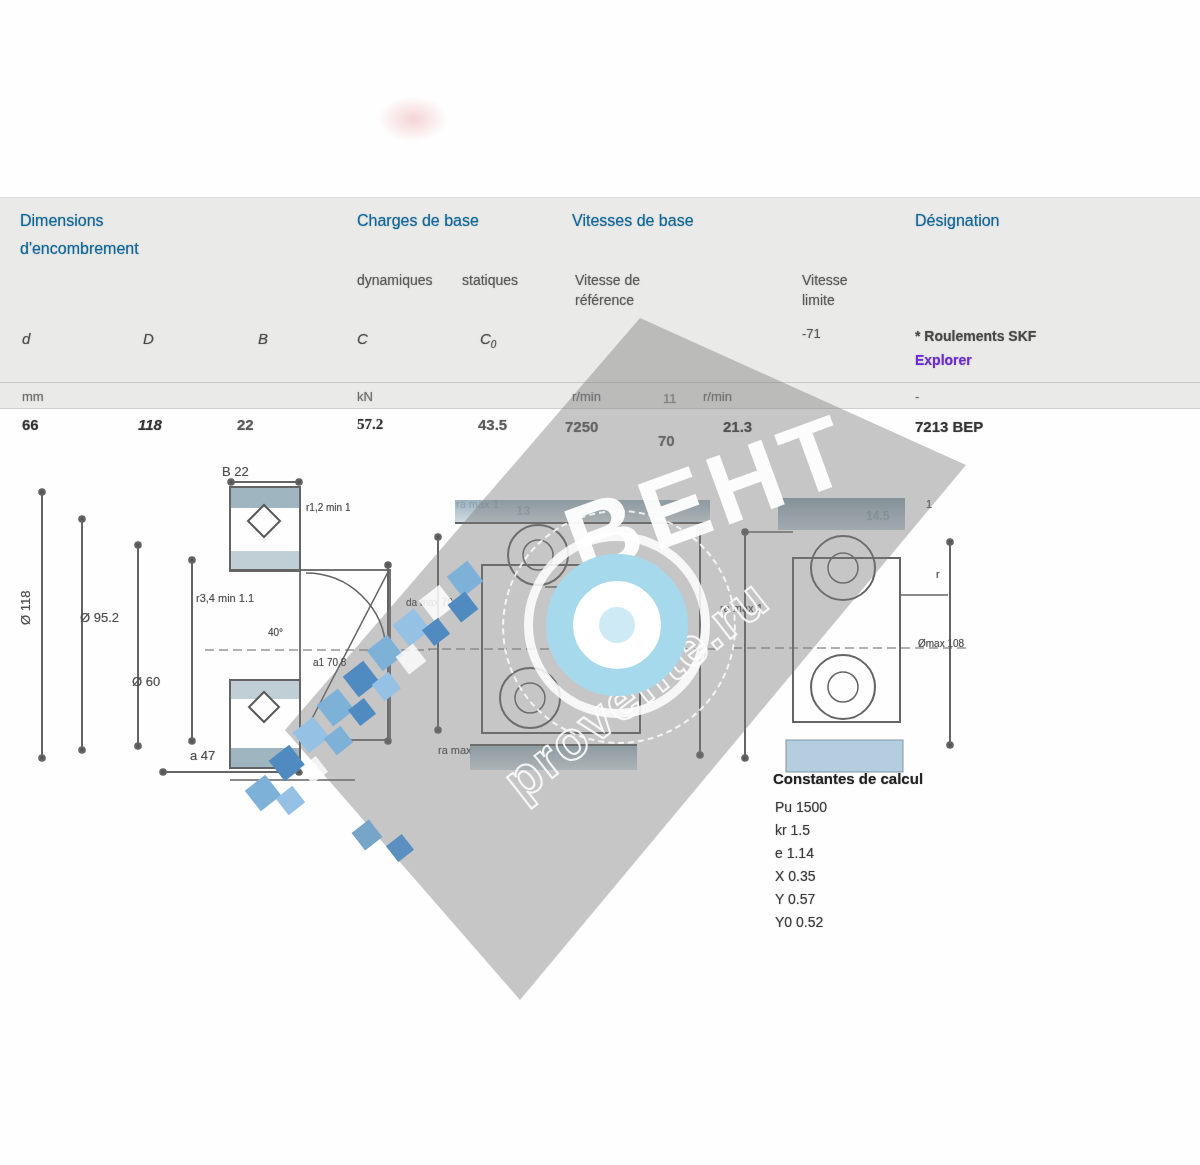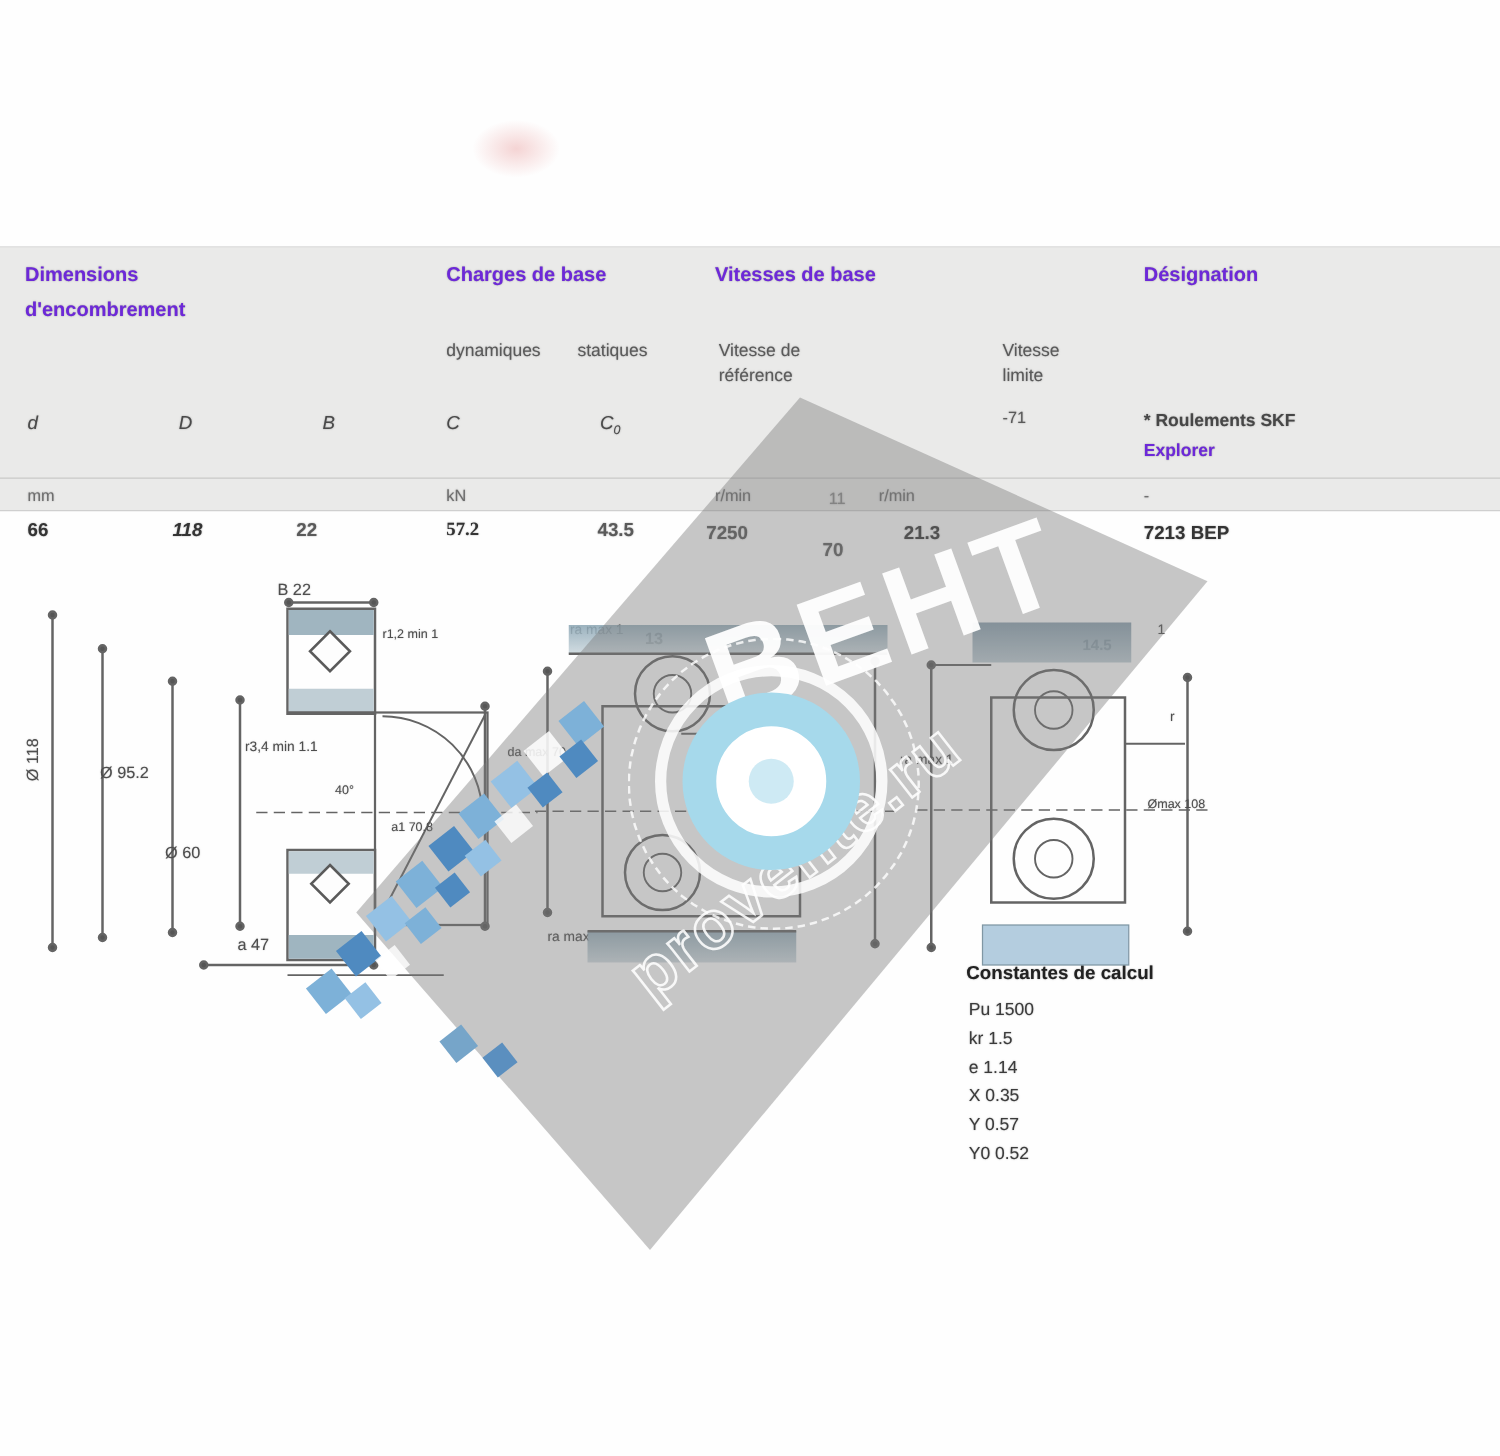--- a/index.html
+++ b/index.html
@@ -1,19 +1,19 @@
 <!DOCTYPE html>
 <html><head>
 <meta charset="utf-8">
 <style>
   html,body{margin:0;padding:0;background:#fff;}
   #page{position:relative;width:1200px;height:1165px;background:#fefefe;overflow:hidden;
         font-family:"Liberation Sans",sans-serif;}
   .t{position:absolute;white-space:nowrap;color:#4c4c4c;text-shadow:0 0 1.3px rgba(90,90,90,.6);}
-  .grp{font-size:16px;font-weight:700;color:#6d28d9;}
+  .grp{font-size:16px;font-weight:400;color:#0369a1;}
   .sub{font-size:14px;color:#5a5a5a;}
   .sym{font-size:15px;font-style:italic;color:#4a4a4a;}
   .unit{font-size:13px;color:#6e6e6e;}
   .val{font-size:15px;font-weight:600;color:#343434;}
   .lbl{position:absolute;white-space:nowrap;font-size:10px;color:#4e4e4e;
        text-shadow:0 0 1px rgba(90,90,90,.55);}
   .headband{position:absolute;left:0;top:197px;width:1200px;height:211px;background:#eaeae9;}
   .rule{position:absolute;left:0;width:1200px;height:1px;background:#c9c9c8;}
   .calc{position:absolute;white-space:nowrap;font-size:14px;color:#3b3b3b;
         text-shadow:0 0 1.2px rgba(80,80,80,.6);}

